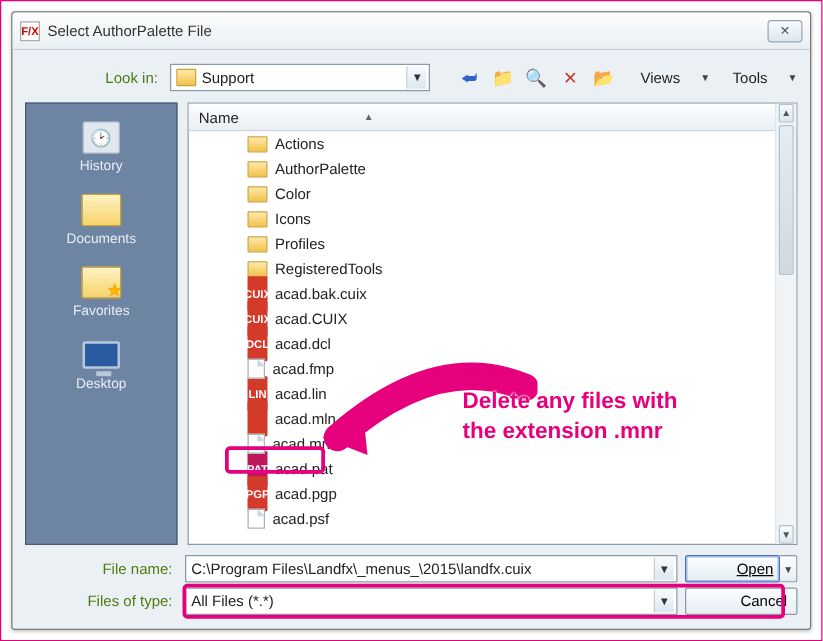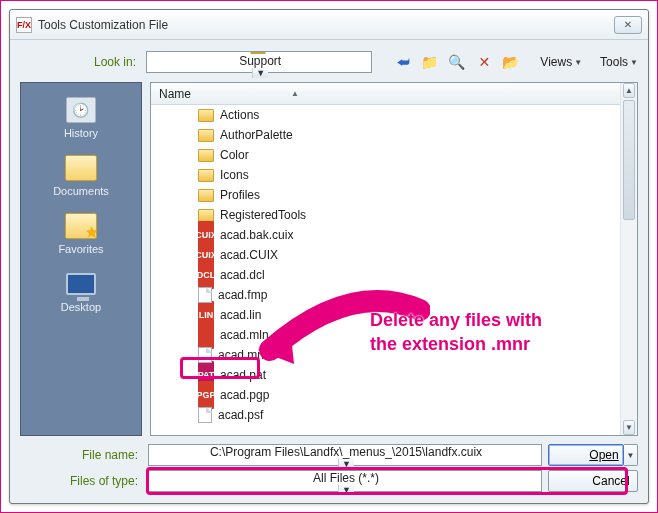--- a/index.html
+++ b/index.html
@@ -7,29 +7,29 @@
   .frame { width:658px; height:513px; border:1px solid #e6007e; background:#fff; position:relative; }
   .dialog { position:absolute; left:8px; top:8px; right:8px; bottom:8px; background:#ebf0f4; border:1px solid #7a7a7a; border-radius:3px; box-shadow:0 1px 3px rgba(0,0,0,.2); }
   .titlebar { height:30px; display:flex; align-items:center; padding:0 6px; background:linear-gradient(#fdfefe,#e9eff3); border-bottom:1px solid #c5cfd6; border-radius:3px 3px 0 0; }
   .titlebar .ico { width:16px; height:16px; margin-right:6px; display:inline-flex; align-items:center; justify-content:center; font-size:9px; font-weight:bold; color:#d40000; border:1px solid #aaa; background:#fff; }
   .titlebar .title { font-size:12px; color:#333; flex:1; }
   .titlebar .closebtn { width:28px; height:18px; border:1px solid #9aa7b0; border-radius:3px; background:linear-gradient(#f7fbff,#dce7ef); display:flex; align-items:center; justify-content:center; font-size:10px; color:#555; }
   .body { position:absolute; top:30px; left:0; right:0; bottom:0; padding:8px 10px 10px 10px; }
 
   .toprow { display:flex; align-items:center; gap:6px; height:28px; }
   .lbl-right { width:122px; text-align:right; font-size:12px; color:#4d7c0f; padding-right:4px; }
-  .dropdown { height:22px; border:1px solid #8a9aa6; background:#fff; display:flex; align-items:center; padding:0 2px 0 4px;flex-direction:column; }
+  .dropdown { height:22px; border:1px solid #8a9aa6; background:#fff; display:flex; align-items:center; padding:0 2px 0 4px; }
   .dd-look { width:230px; }
   .dd-look .foldico { width:16px; height:14px; background:linear-gradient(#ffe9a8,#f2c24a); border:1px solid #caa23a; border-radius:1px; margin-right:4px; }
   .dd-text { flex:1; font-size:12px; color:#222; }
   .dd-arrow { width:16px; height:18px; display:flex; align-items:center; justify-content:center; color:#333; font-size:9px; border-left:1px solid #ccc; background:linear-gradient(#f7fbff,#dce7ef); }
 
   .toolbar-icons { display:flex; align-items:center; gap:5px; margin-left:14px; }
   .tbtn { width:22px; height:22px; display:flex; align-items:center; justify-content:center; font-size:14px; }
-  .tooldrop { display:flex; align-items:center; font-size:12px; color:#222; gap:2px; margin-left:12px; }
+  .tooldrop { display:flex; align-items:center; font-size:12px; color:#222; gap:16px; margin-left:12px; }
   .tooldrop .mini { font-size:8px; color:#444; }
 
   .mainarea { display:flex; margin-top:6px; height:354px; }
   .sidebar { width:122px; background:#6e84a3; border:1px solid #4a5b73; padding:8px 0; display:flex; flex-direction:column; align-items:center; gap:6px; }
   .side-item { display:flex; flex-direction:column; align-items:center; gap:2px; color:#e8eef5; font-size:11px; width:100%; padding:4px 0; }
   .side-ico { width:34px; height:30px; display:flex; align-items:center; justify-content:center; }
   .folder-big { width:32px; height:26px; background:linear-gradient(#fff2c2,#f6d36b); border:1px solid #c7a23a; border-radius:2px; position:relative; }
   .folder-big.star::after{content:"★"; position:absolute; right:-2px; bottom:-2px; color:#ffb400; font-size:14px; text-shadow:0 0 1px #b07c00;}
   .monitor { width:30px; height:22px; background:#2a5aa0; border:2px solid #b7c8da; border-radius:2px; position:relative; }
   .monitor::after{content:""; position:absolute; left:9px; top:22px; width:12px; height:4px; background:#b7c8da;}
@@ -64,21 +64,21 @@
   .callout { position:absolute; right:18px; top:268px; width:260px; color:#e6007e; font-weight:bold; font-size:18px; line-height:1.35; text-shadow:0 0 2px #fff, 0 0 2px #fff; pointer-events:none;}
   .arrow-svg { position:absolute; left:240px; top:230px; pointer-events:none; }
 </style>
 </head>
 <body>
 
 <div class="frame">
  <div class="dialog">
   <div class="titlebar">
     <span class="ico">F/X</span>
-    <span class="title">Tools Customization File</span>
+    <span class="title">Select AuthorPalette File</span>
     <span class="closebtn">✕</span>
   </div>
   <div class="body">
     <div class="toprow">
       <span class="lbl-right">Look in:</span>
       <div class="dropdown dd-look">
         <span class="foldico"></span>
         <span class="dd-text">Support</span>
         <span class="dd-arrow">▼</span>
       </div>

